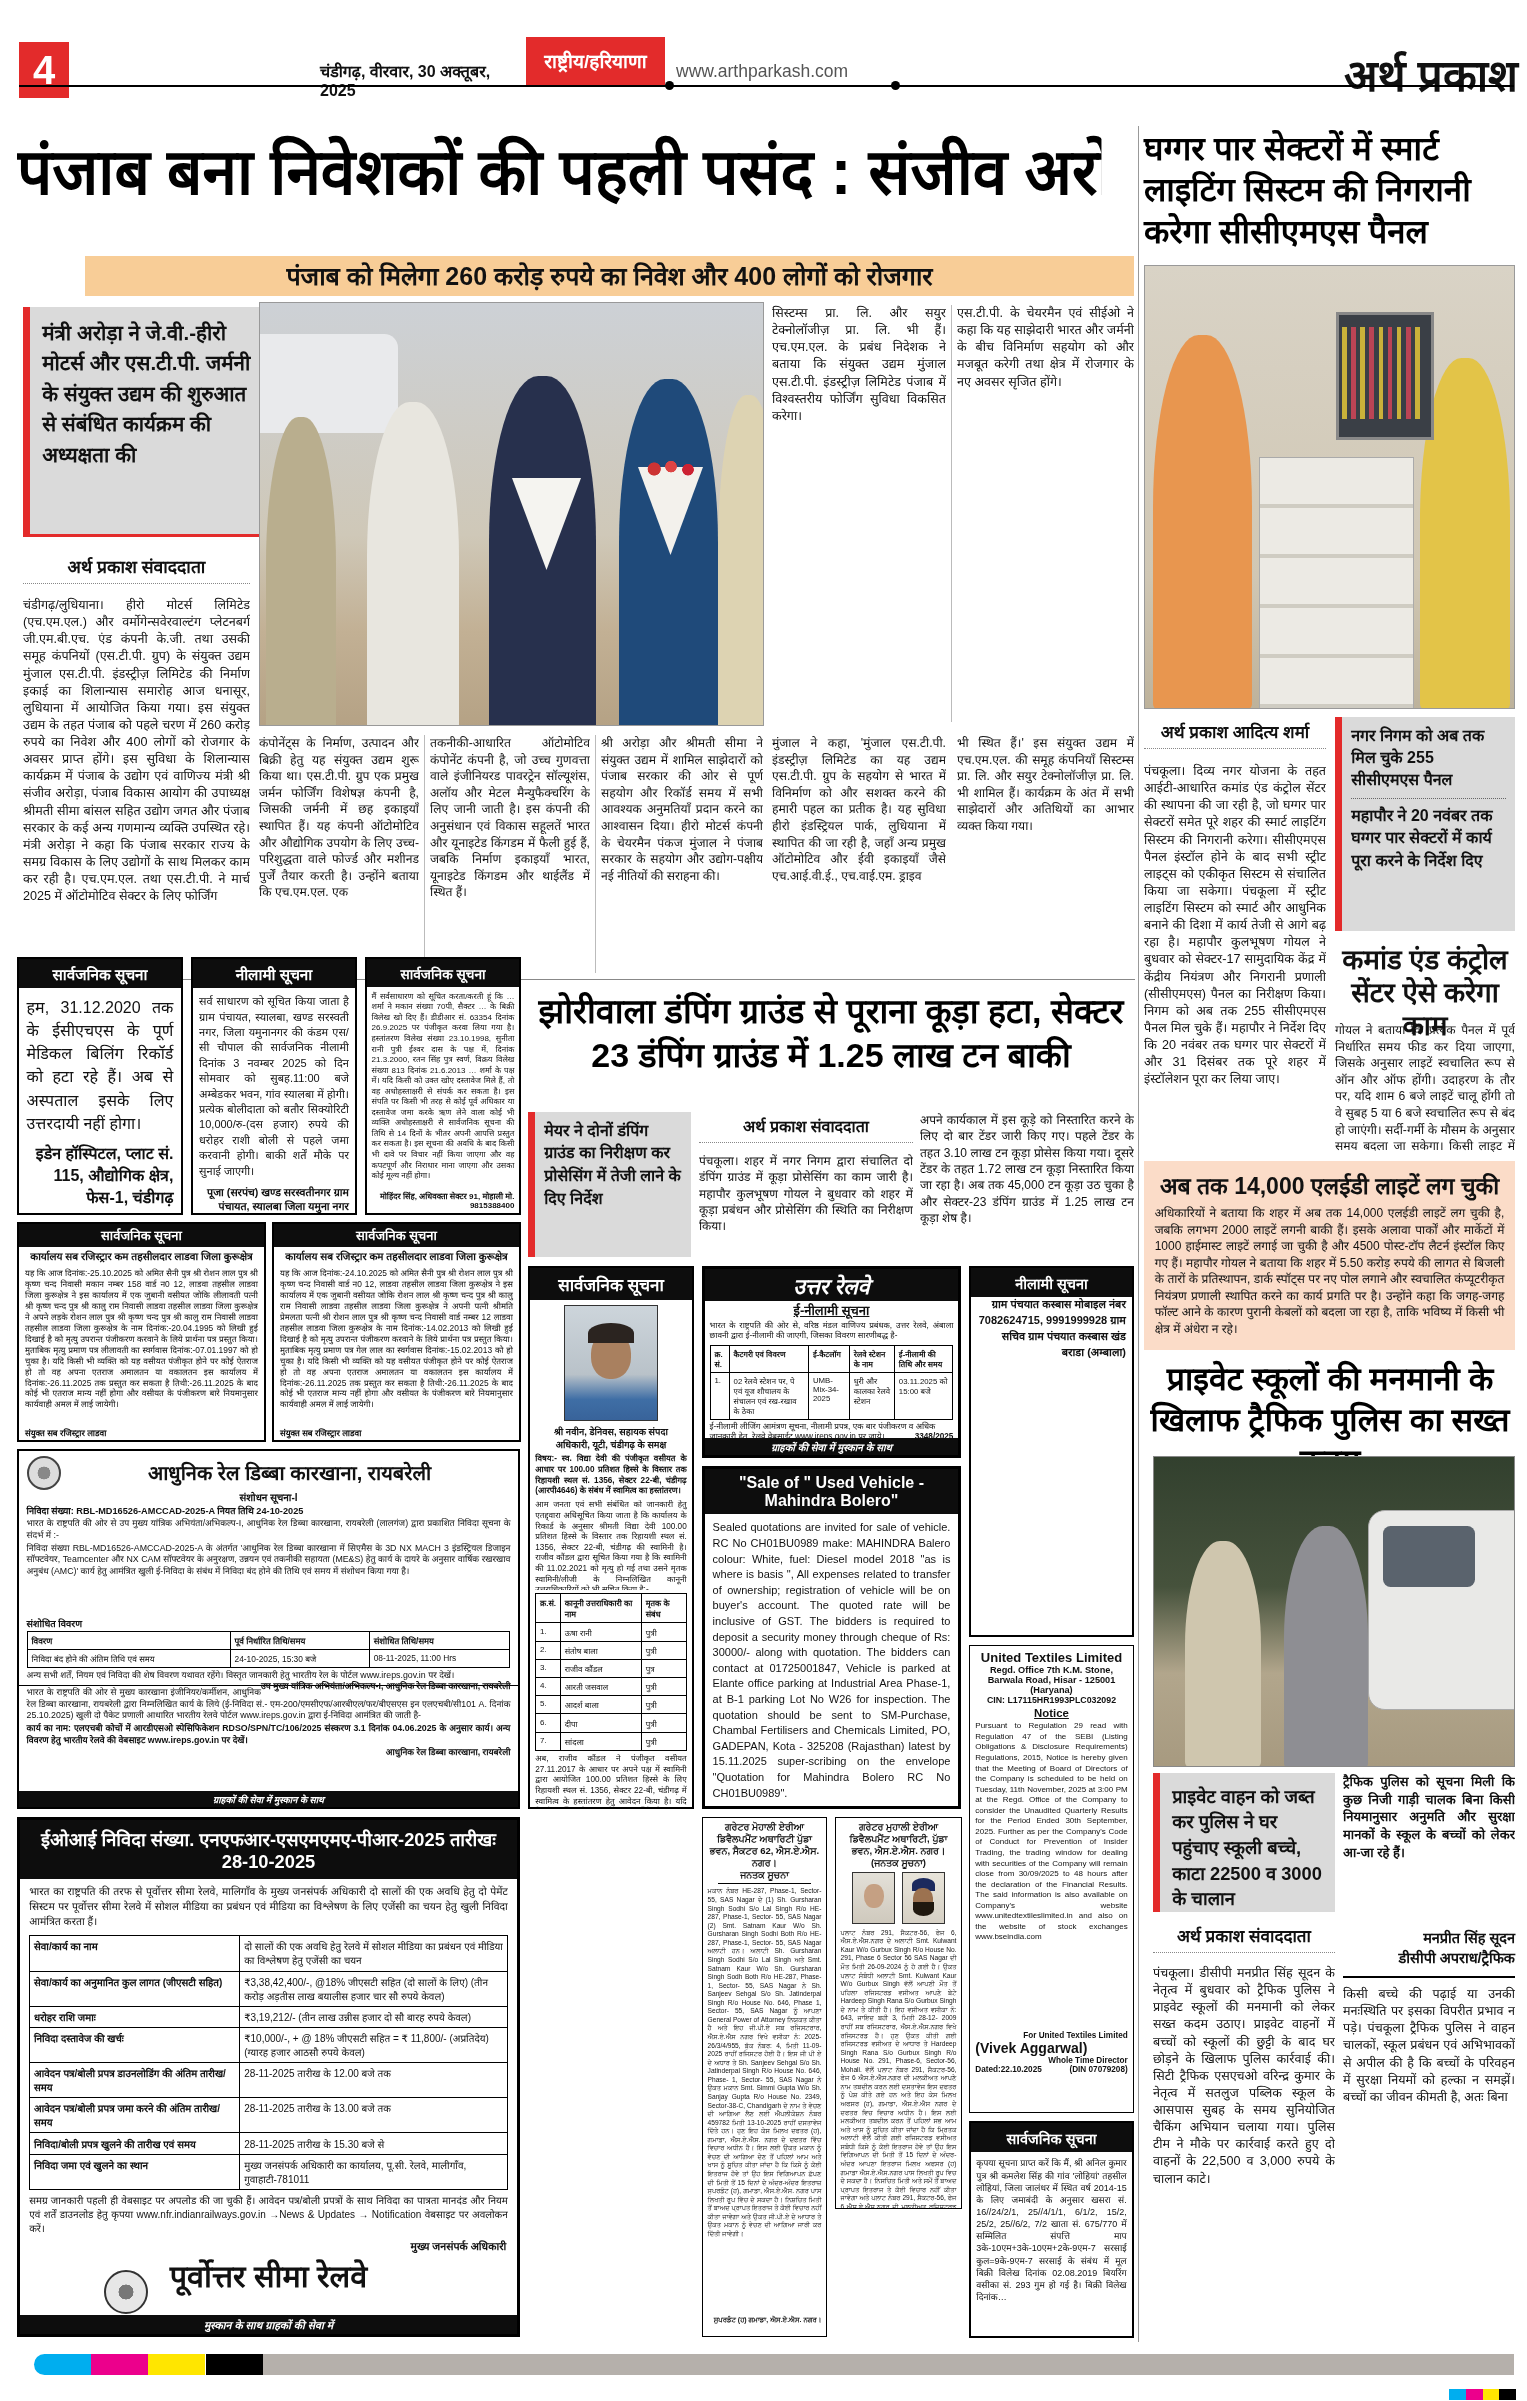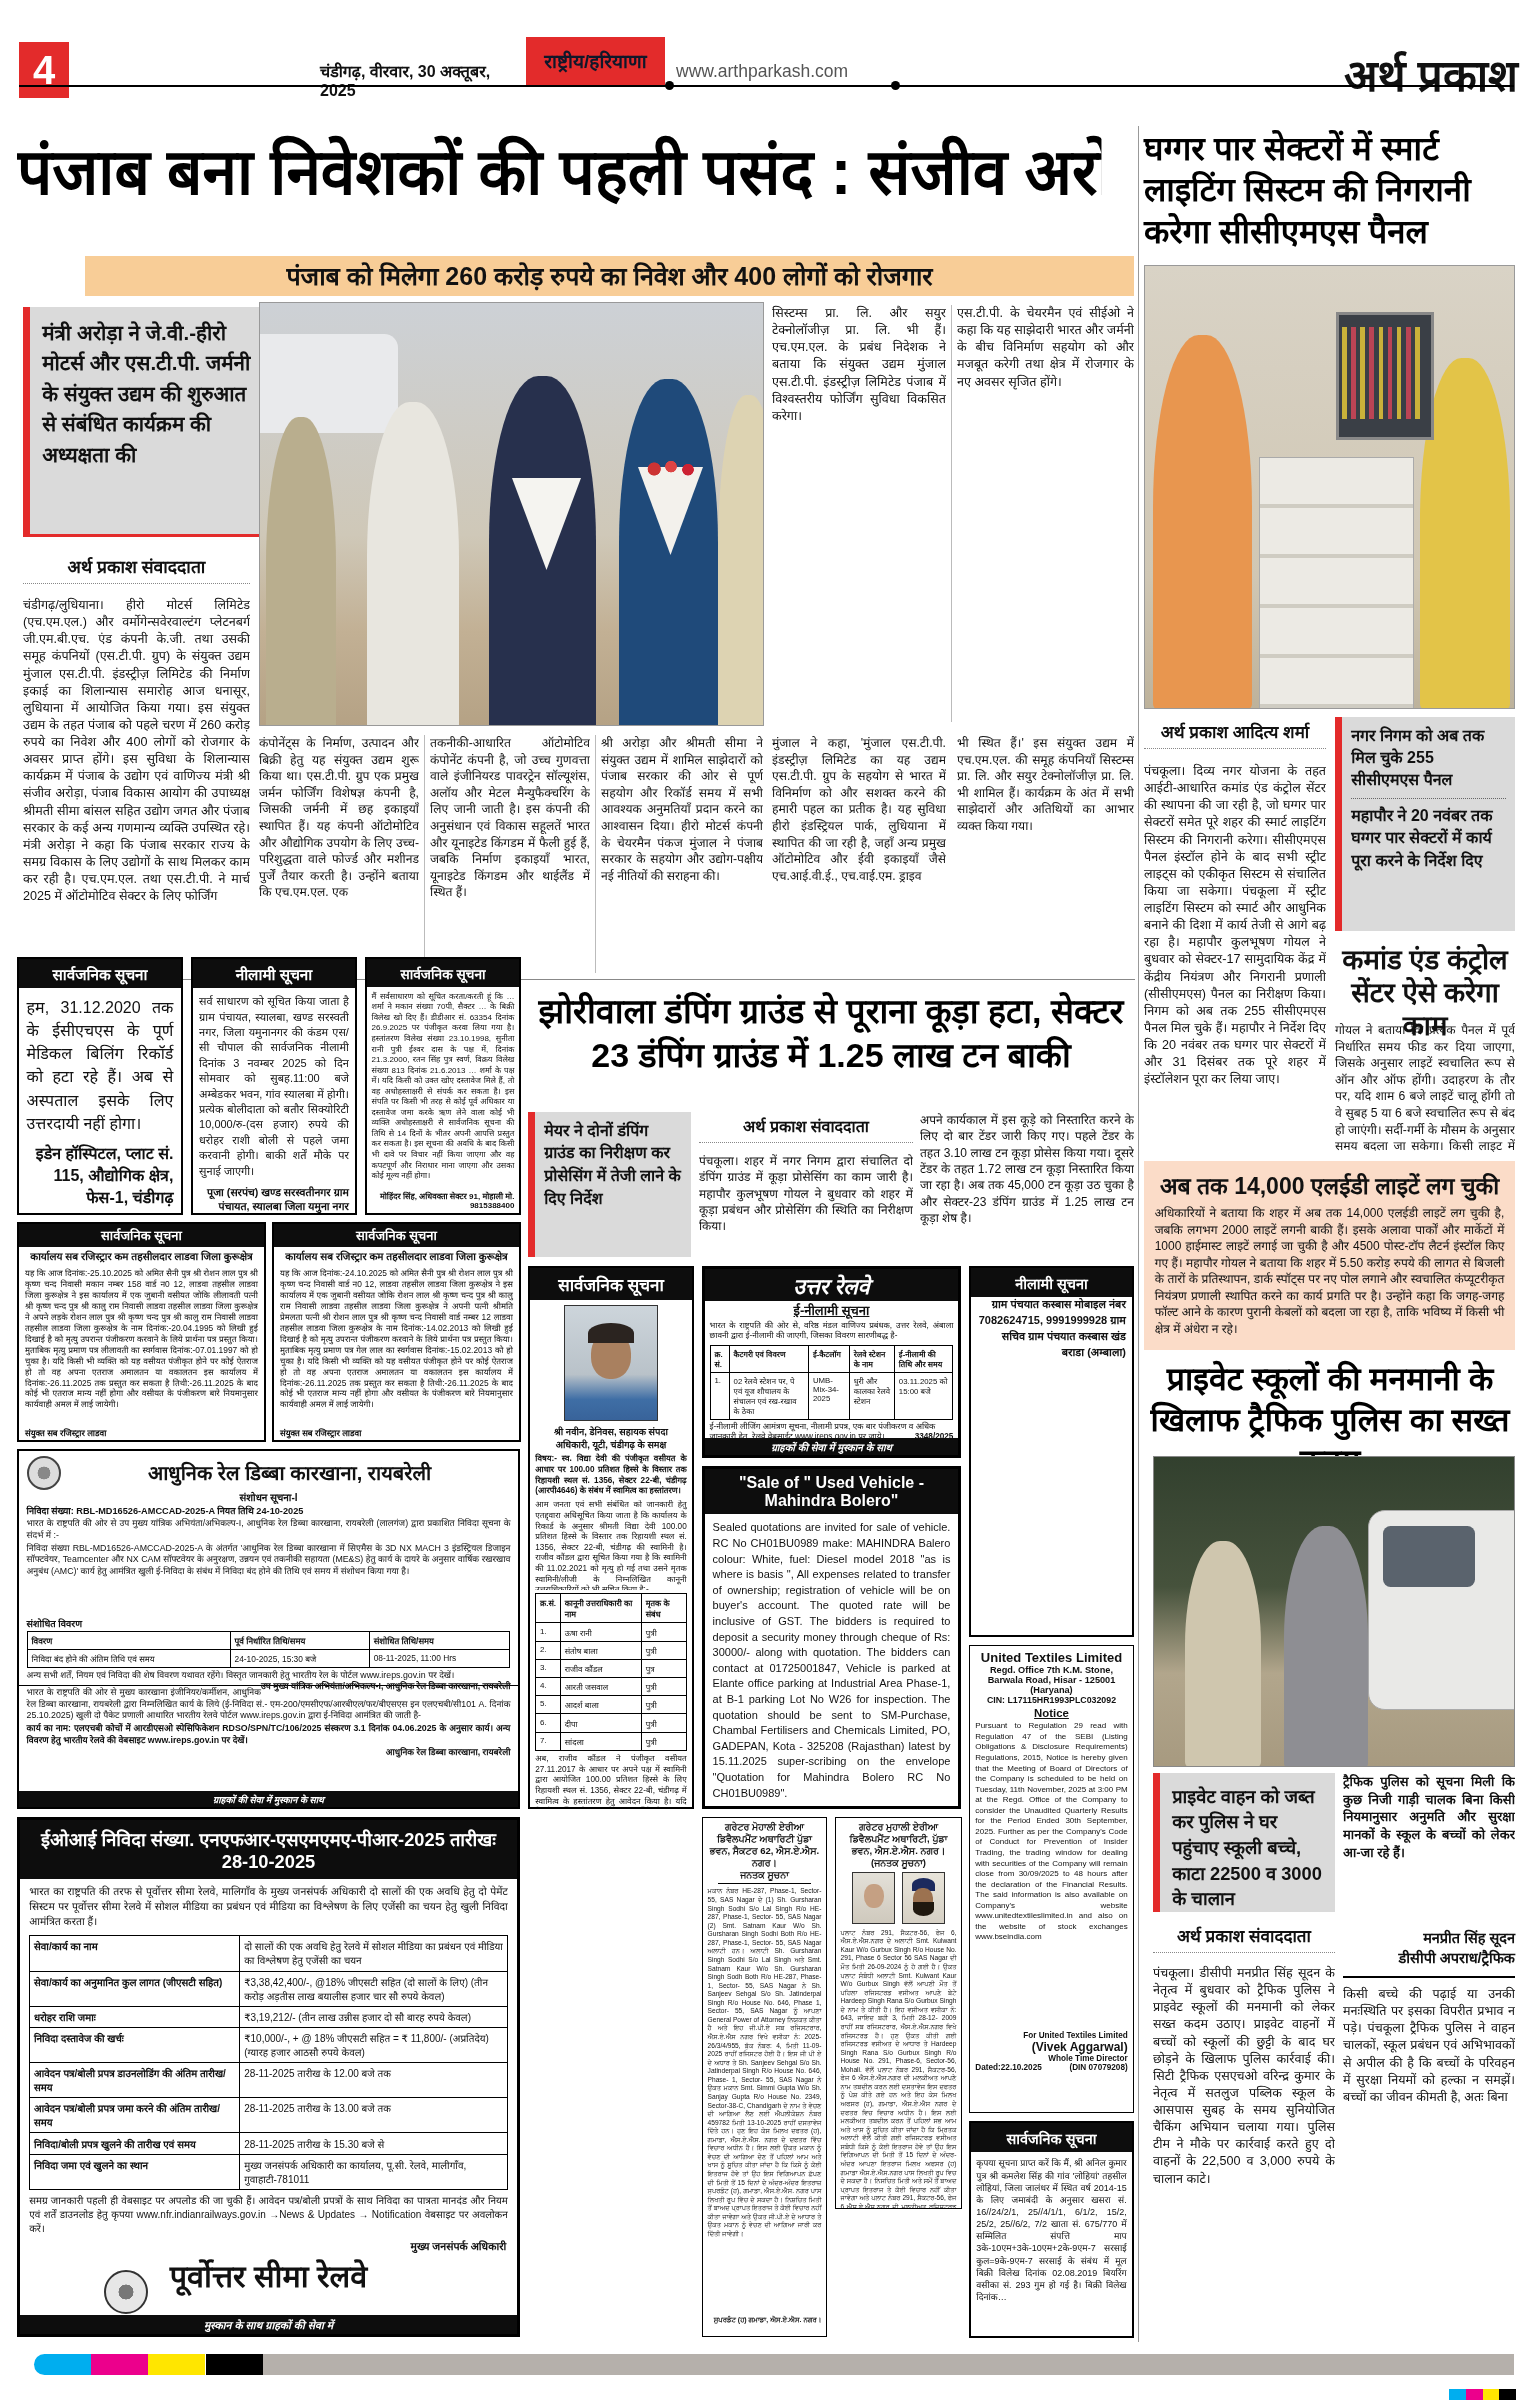--- a/index.html
+++ b/index.html
@@ -25,21 +25,21 @@
 </style>
 </head>
 <body>
 
 <div id="page">
 
   <div class="abs" style="left:19px;top:42px;width:50px;height:56px;background:#e32b2b;color:#fff;font-size:40px;font-weight:bold;text-align:center;line-height:56px;">4</div>
 
   <div class="abs b" style="left:320px;top:60px;width:206px;font-size:16px;">चंडीगढ़, वीरवार, 30 अक्तूबर, 2025</div>
 
-  <div class="abs" style="left:526px;top:37px;width:139px;height:50px;background:#e32b2b;color:#0f172a;font-weight:bold;font-size:19px;text-align:center;line-height:50px;">राष्ट्रीय/हरियाणा</div>
+  <div class="abs" style="left:526px;top:37px;width:139px;height:50px;background:#e32b2b;color:#ffffff;font-weight:bold;font-size:19px;text-align:center;line-height:50px;">राष्ट्रीय/हरियाणा</div>
 
   <div class="abs" style="left:676px;top:61px;width:183px;font-size:17.5px;color:#555;">www.arthparkash.com</div>
 
   <div class="abs b" style="left:1266px;top:44px;width:252px;font-size:44px;font-weight:900;text-align:right;">अर्थ प्रकाश</div>
 
   <div class="abs" style="left:19px;top:85px;width:1495px;height:2.3px;background:#000;"></div>
   <div class="abs" style="left:665px;top:81px;width:9.2px;height:9.2px;background:#000;border-radius:50%;"></div>
   <div class="abs" style="left:891px;top:81px;width:9.2px;height:9.2px;background:#000;border-radius:50%;"></div>
 
   <div class="abs head-black" style="left:17px;top:98px;width:1118px;height:156px;font-size:64px;font-weight:900;white-space:nowrap;overflow:hidden;transform:scaleX(.97);transform-origin:left;line-height:149px;">पंजाब बना निवेशकों की पहली पसंद : संजीव अरोड़ा</div>
@@ -287,21 +287,21 @@
     <div class="b" style="padding:0 6.1px;font-size:11px;text-align:right;line-height:1.45;">ग्राम पंचयात कस्बास मोबाइल नंबर 7082624715, 9991999928 ग्राम सचिव ग्राम पंचयात कस्बास खंड बराडा (अम्बाला)</div>
   </div>
 
   <div class="abs n-box" style="left:969px;top:1645px;width:165px;height:468px;border-width:1.9px;">
     <div class="b ctr" style="font-size:13px;padding-top:3.8px;">United Textiles Limited</div>
     <div class="b ctr" style="font-size:9.2px;padding:0 4.6px;">Regd. Office 7th K.M. Stone, Barwala Road, Hisar - 125001 (Haryana)</div>
     <div class="b ctr" style="font-size:8.8px;">CIN: L17115HR1993PLC032092</div>
     <div class="b ctr" style="font-size:11.4px;text-decoration:underline;margin:2.3px 0;">Notice</div>
     <div class="j" style="padding:0 5.3px;font-size:8px;line-height:1.32;height:310px;overflow:hidden;">Pursuant to Regulation 29 read with Regulation 47 of the SEBI (Listing Obligations &amp; Disclosure Requirements) Regulations, 2015, Notice is hereby given that the Meeting of Board of Directors of the Company is scheduled to be held on Tuesday, 11th November, 2025 at 3:00 PM at the Regd. Office of the Company to consider the Unaudited Quarterly Results for the Period Ended 30th September, 2025. Further as per the Company's Code of Conduct for Prevention of Insider Trading, the trading window for dealing with securities of the Company will remain close from 30/09/2025 to 48 hours after the declaration of the Financial Results. The said information is also available on Company's website www.unitedtextileslimited.in and also on the website of stock exchanges www.bseindia.com</div>
     <div class="b" style="font-size:8.2px;text-align:right;padding:0 5.3px;">For United Textiles Limited</div>
-    <div class="b" style="font-size:12px;text-align:right;padding:0 5.3px;">(Vivek Aggarwal)</div>
+    <div class="b" style="font-size:14px;text-align:left;padding:0 5.3px;">(Vivek Aggarwal)</div>
     <div class="b" style="font-size:8.2px;text-align:right;padding:0 5.3px;">Whole Time Director</div>
     <div style="display:flex;justify-content:space-between;padding:0 5.3px;">
       <span class="b" style="font-size:8.2px;">Dated:22.10.2025</span>
       <span class="b" style="font-size:8.2px;">(DIN 07079208)</span>
     </div>
   </div>
 
   <div class="abs n-box" style="left:969px;top:2121px;width:165px;height:217px;">
     <div class="n-head" style="font-size:14.5px;">सार्वजनिक सूचना</div>
     <div class="j" style="padding:5.3px;font-size:9px;line-height:1.35;height:175px;overflow:hidden;">कृपया सूचना प्राप्त करें कि मैं, श्री अनिल कुमार पुत्र श्री कमलेश सिंह की गांव 'लोहियां' तहसील लोहियां, जिला जालंधर में स्थित वर्ष 2014-15 के लिए जमाबंदी के अनुसार खसरा सं. 16//24/2/1, 25//4/1/1, 6/1/2, 15/2, 25/2, 25//6/2, 7/2 खाता सं. 675/770 में सम्मिलित संपत्ति माप 3के-10एम+3के-10एम+2के-9एम-7 सरसाई कुल=9के-9एम-7 सरसाई के संबंध में मूल बिक्री विलेख दिनांक 02.08.2019 बियरिंग वसीका सं. 293 गुम हो गई है। बिक्री विलेख दिनांक…</div>

